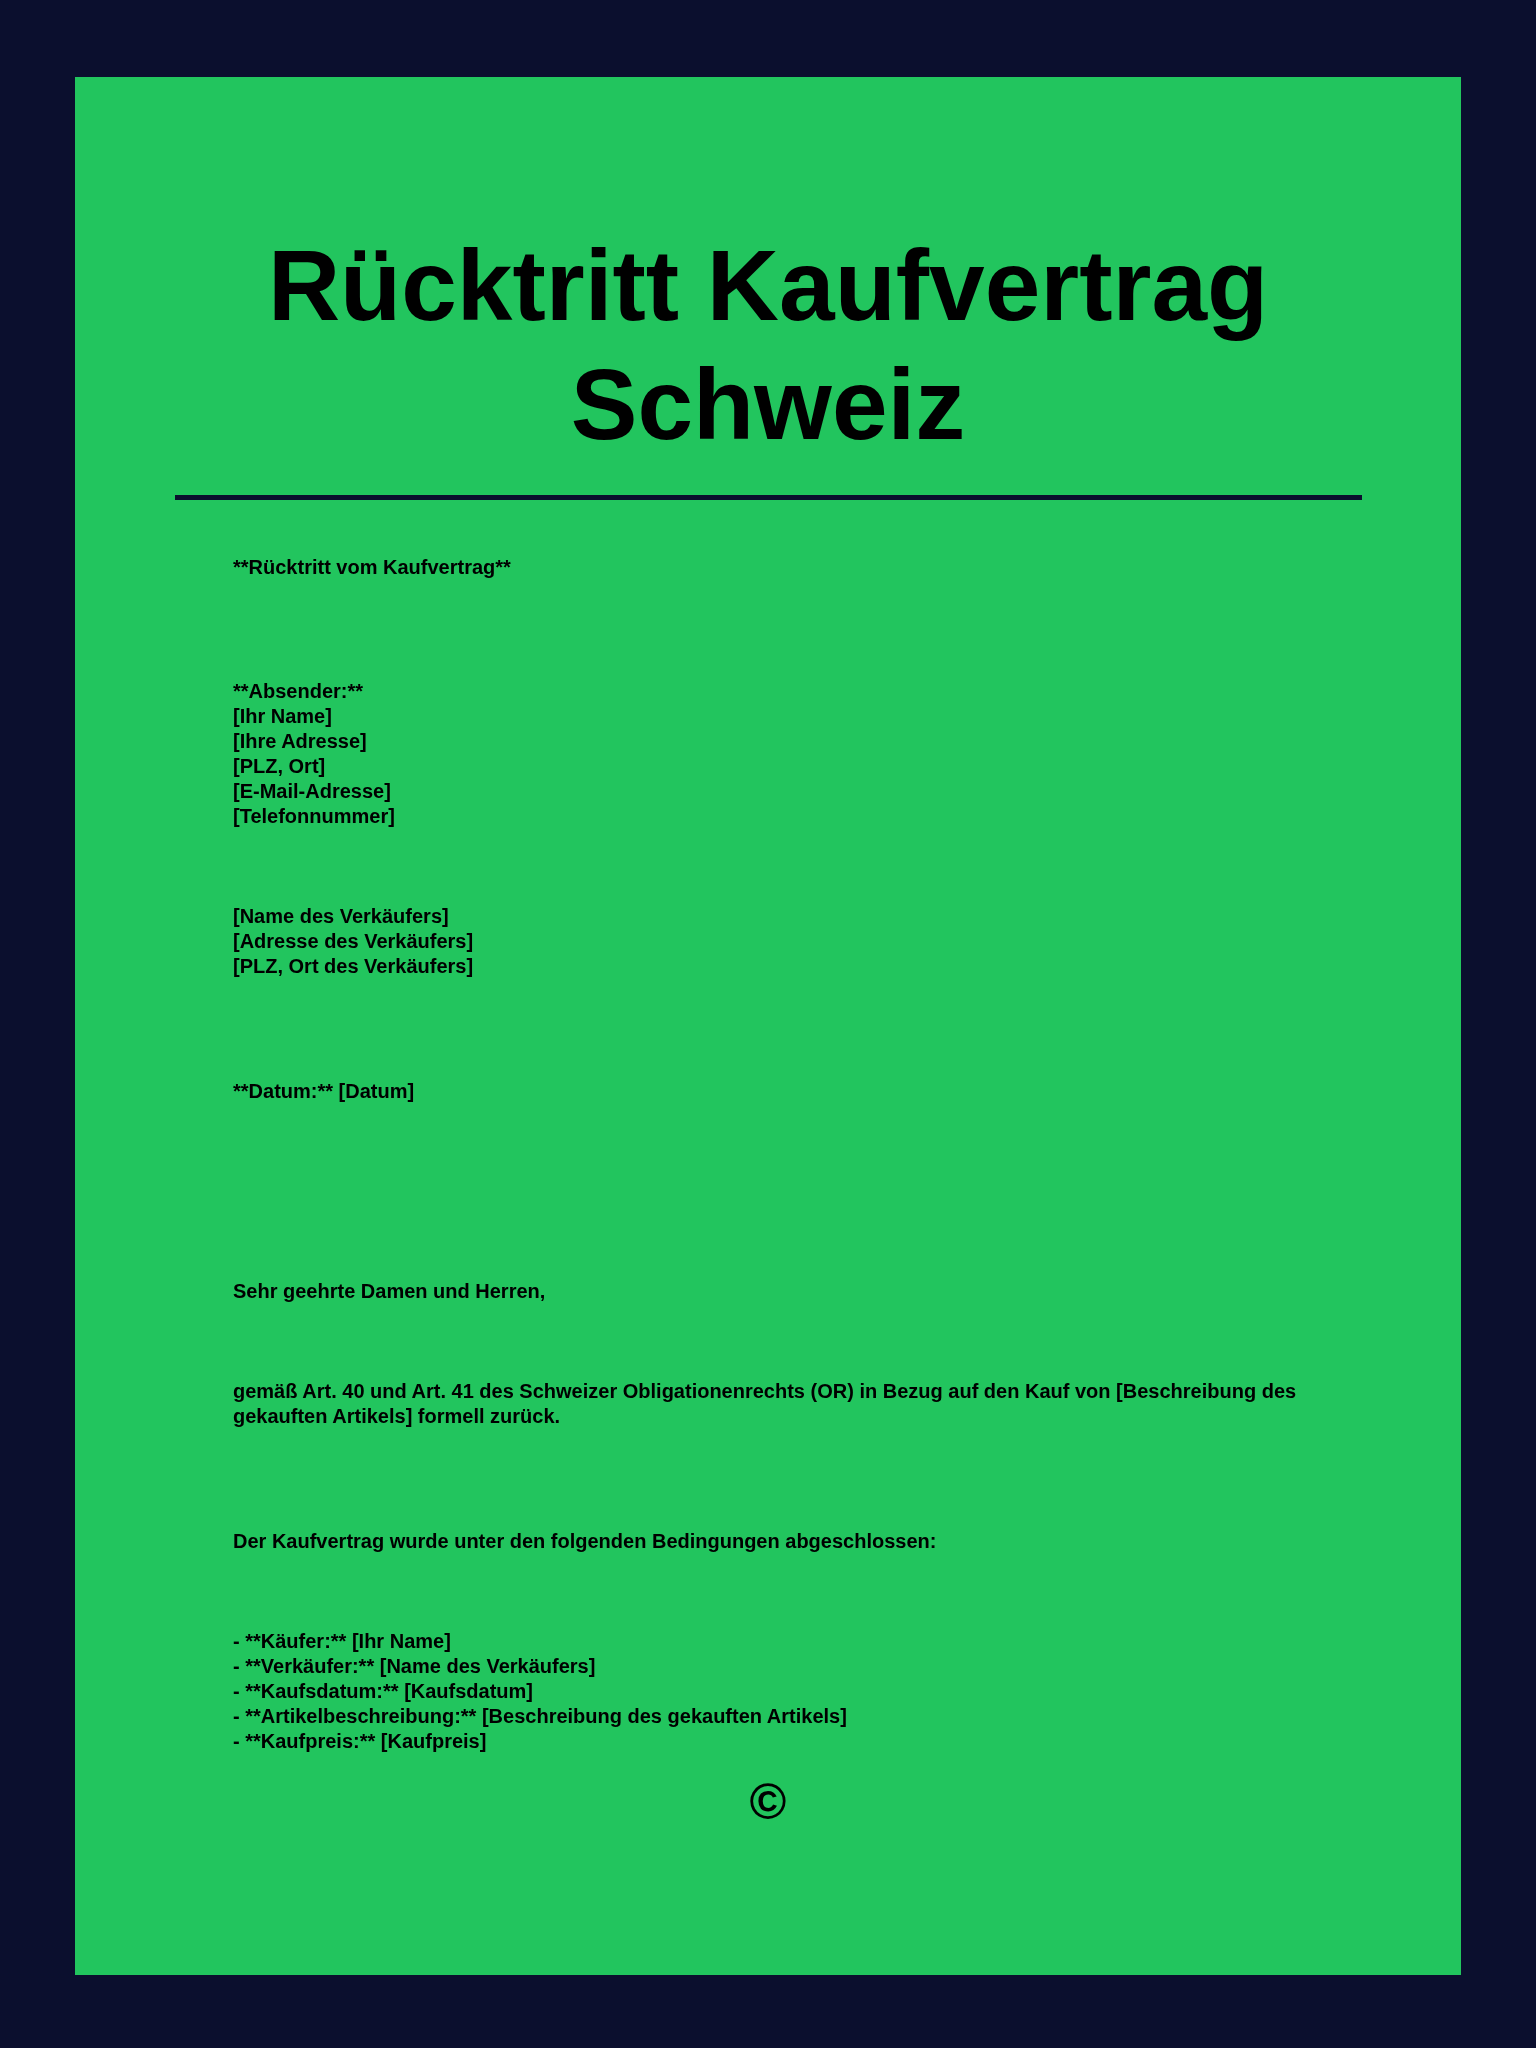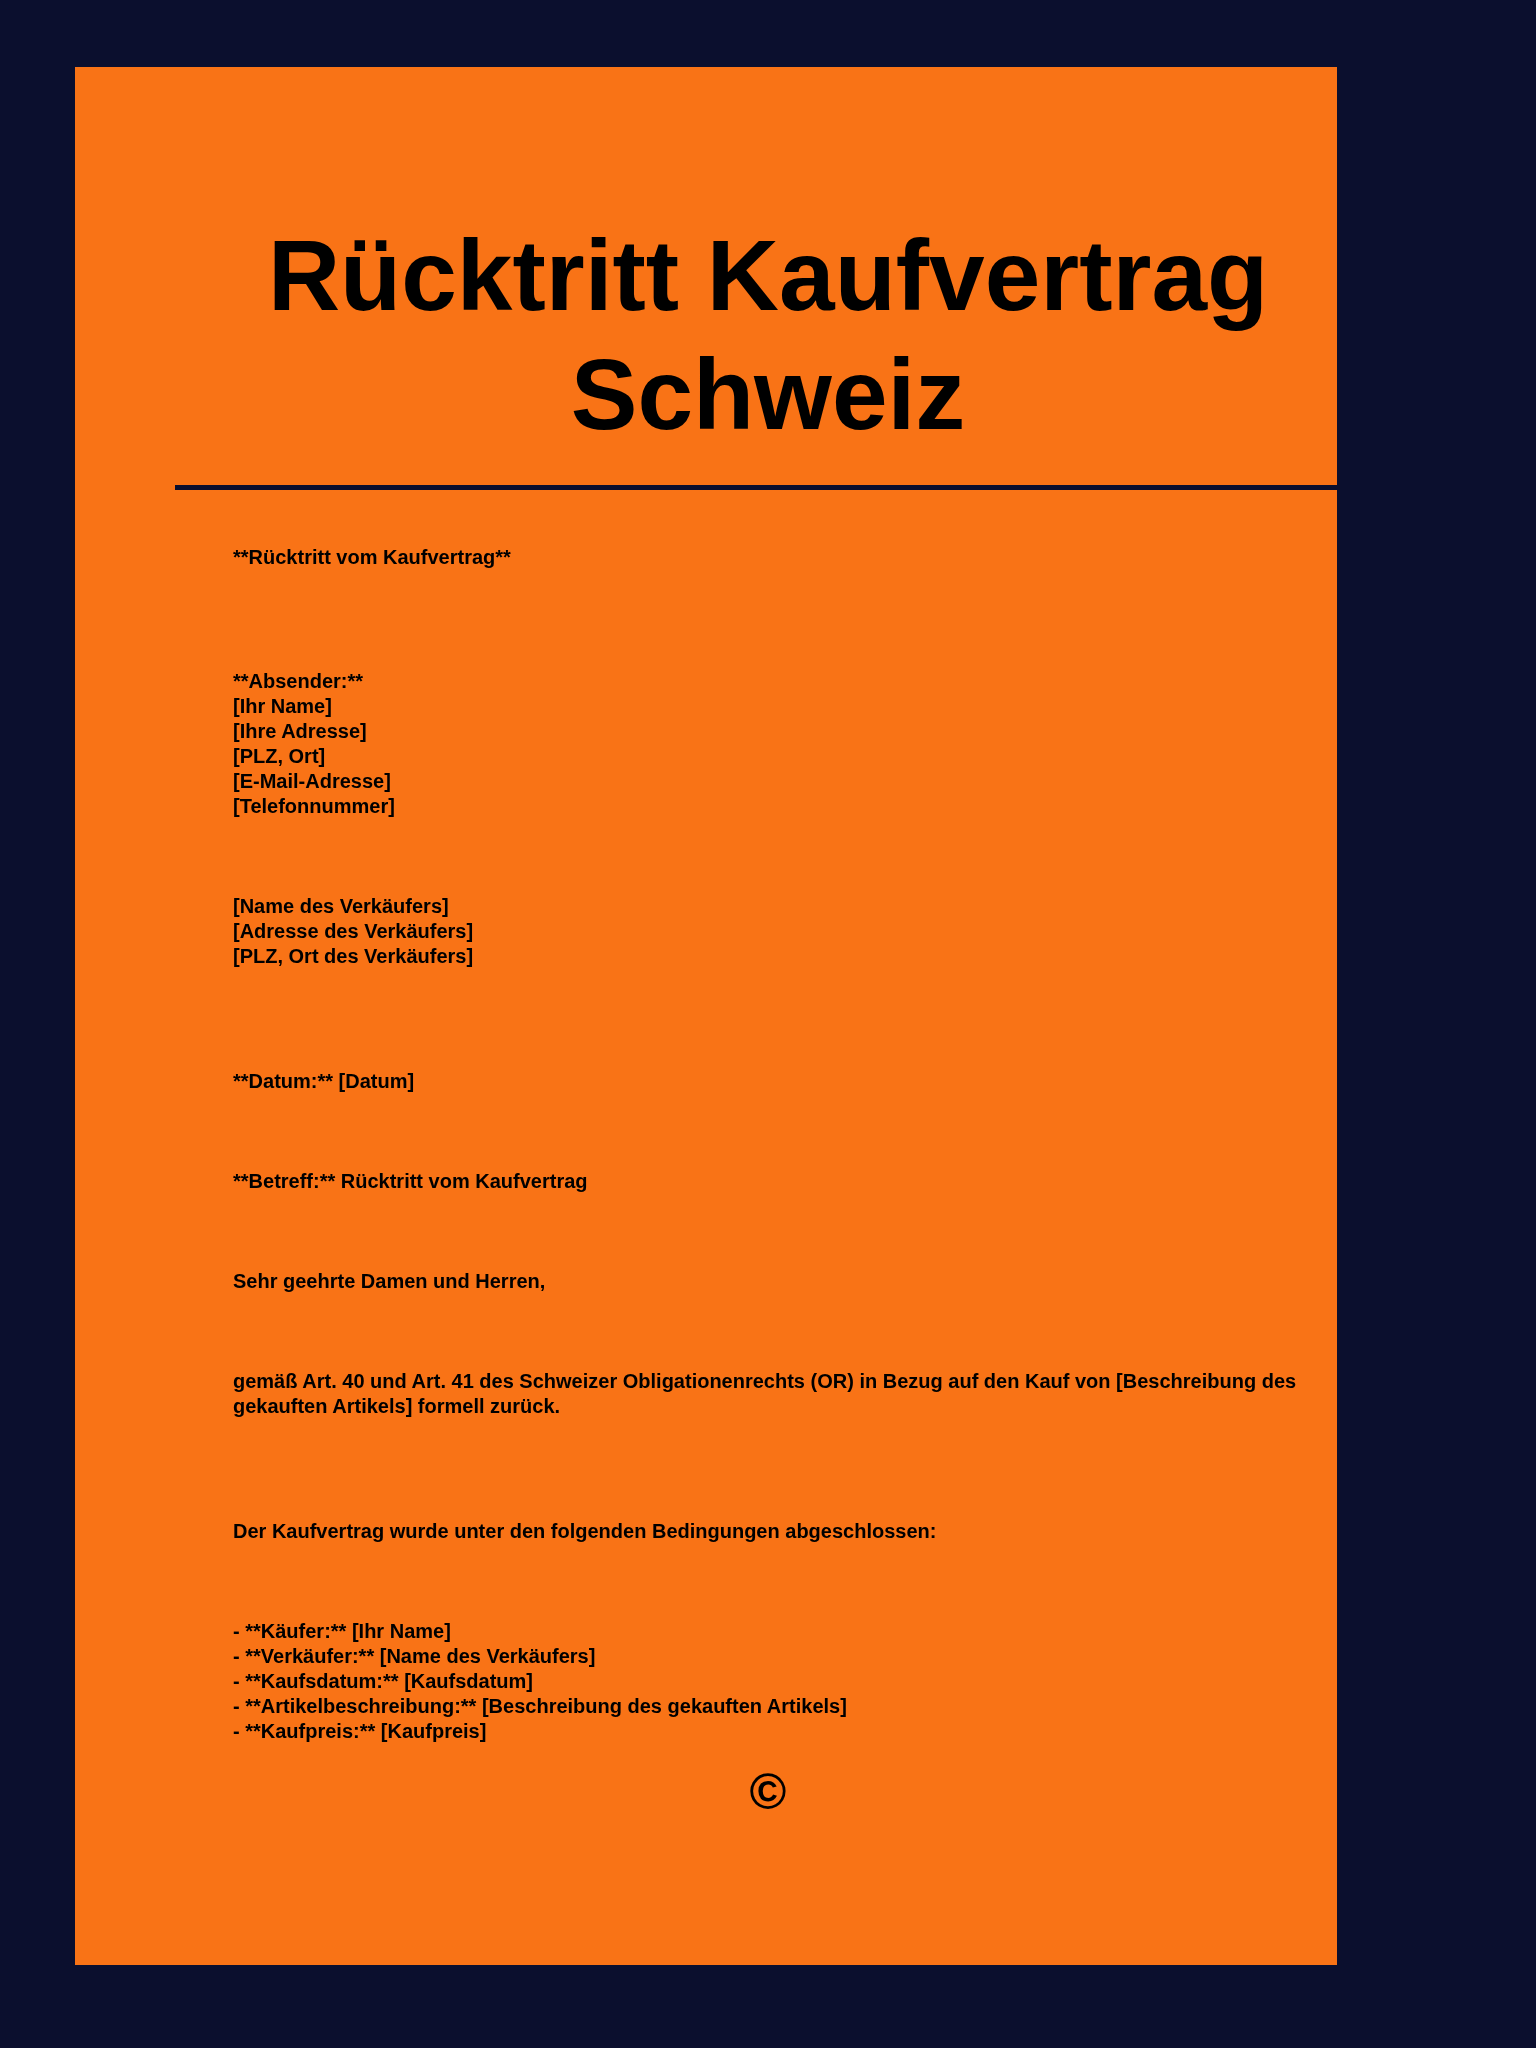--- a/index.html
+++ b/index.html
@@ -5,23 +5,23 @@
   html, body { margin: 0; padding: 0; }
   body {
     width: 1536px; height: 2048px;
     background: #0b0f2e;
     position: relative;
     overflow: hidden;
     font-family: "Liberation Sans", sans-serif;
   }
   .page {
     position: absolute;
-    left: 75px; top: 67px;
-    width: 1262px; height: 1898px;
-    background: #f97316;
+    left: 75px; top: 77px;
+    width: 1386px; height: 1898px;
+    background: #22c55e;
   }
   .title {
     position: absolute;
     left: 100px; top: 149px;
     width: 1186px;
     margin: 0;
     text-align: center;
     font-family: "Liberation Sans", sans-serif;
     font-weight: bold;
     font-size: 100px;
@@ -82,21 +82,20 @@
   </div>
 
   <div class="block" style="top:819px">
     <span>[Name des Verkäufers]</span>
     <span>[Adresse des Verkäufers]</span>
     <span>[PLZ, Ort des Verkäufers]</span>
   </div>
 
   <p class="block" style="top:994px">**Datum:** [Datum]</p>
 
-  <p class="block" style="top:1094px">**Betreff:** Rücktritt vom Kaufvertrag</p>
 
   <p class="block" style="top:1194px">Sehr geehrte Damen und Herren,</p>
 
   <div class="block" style="top:1294px">
     <span>gemäß Art. 40 und Art. 41 des Schweizer Obligationenrechts (OR) in Bezug auf den Kauf von [Beschreibung des</span>
     <span>gekauften Artikels] formell zurück.</span>
   </div>
 
   <p class="block" style="top:1444px">Der Kaufvertrag wurde unter den folgenden Bedingungen abgeschlossen:</p>
 

